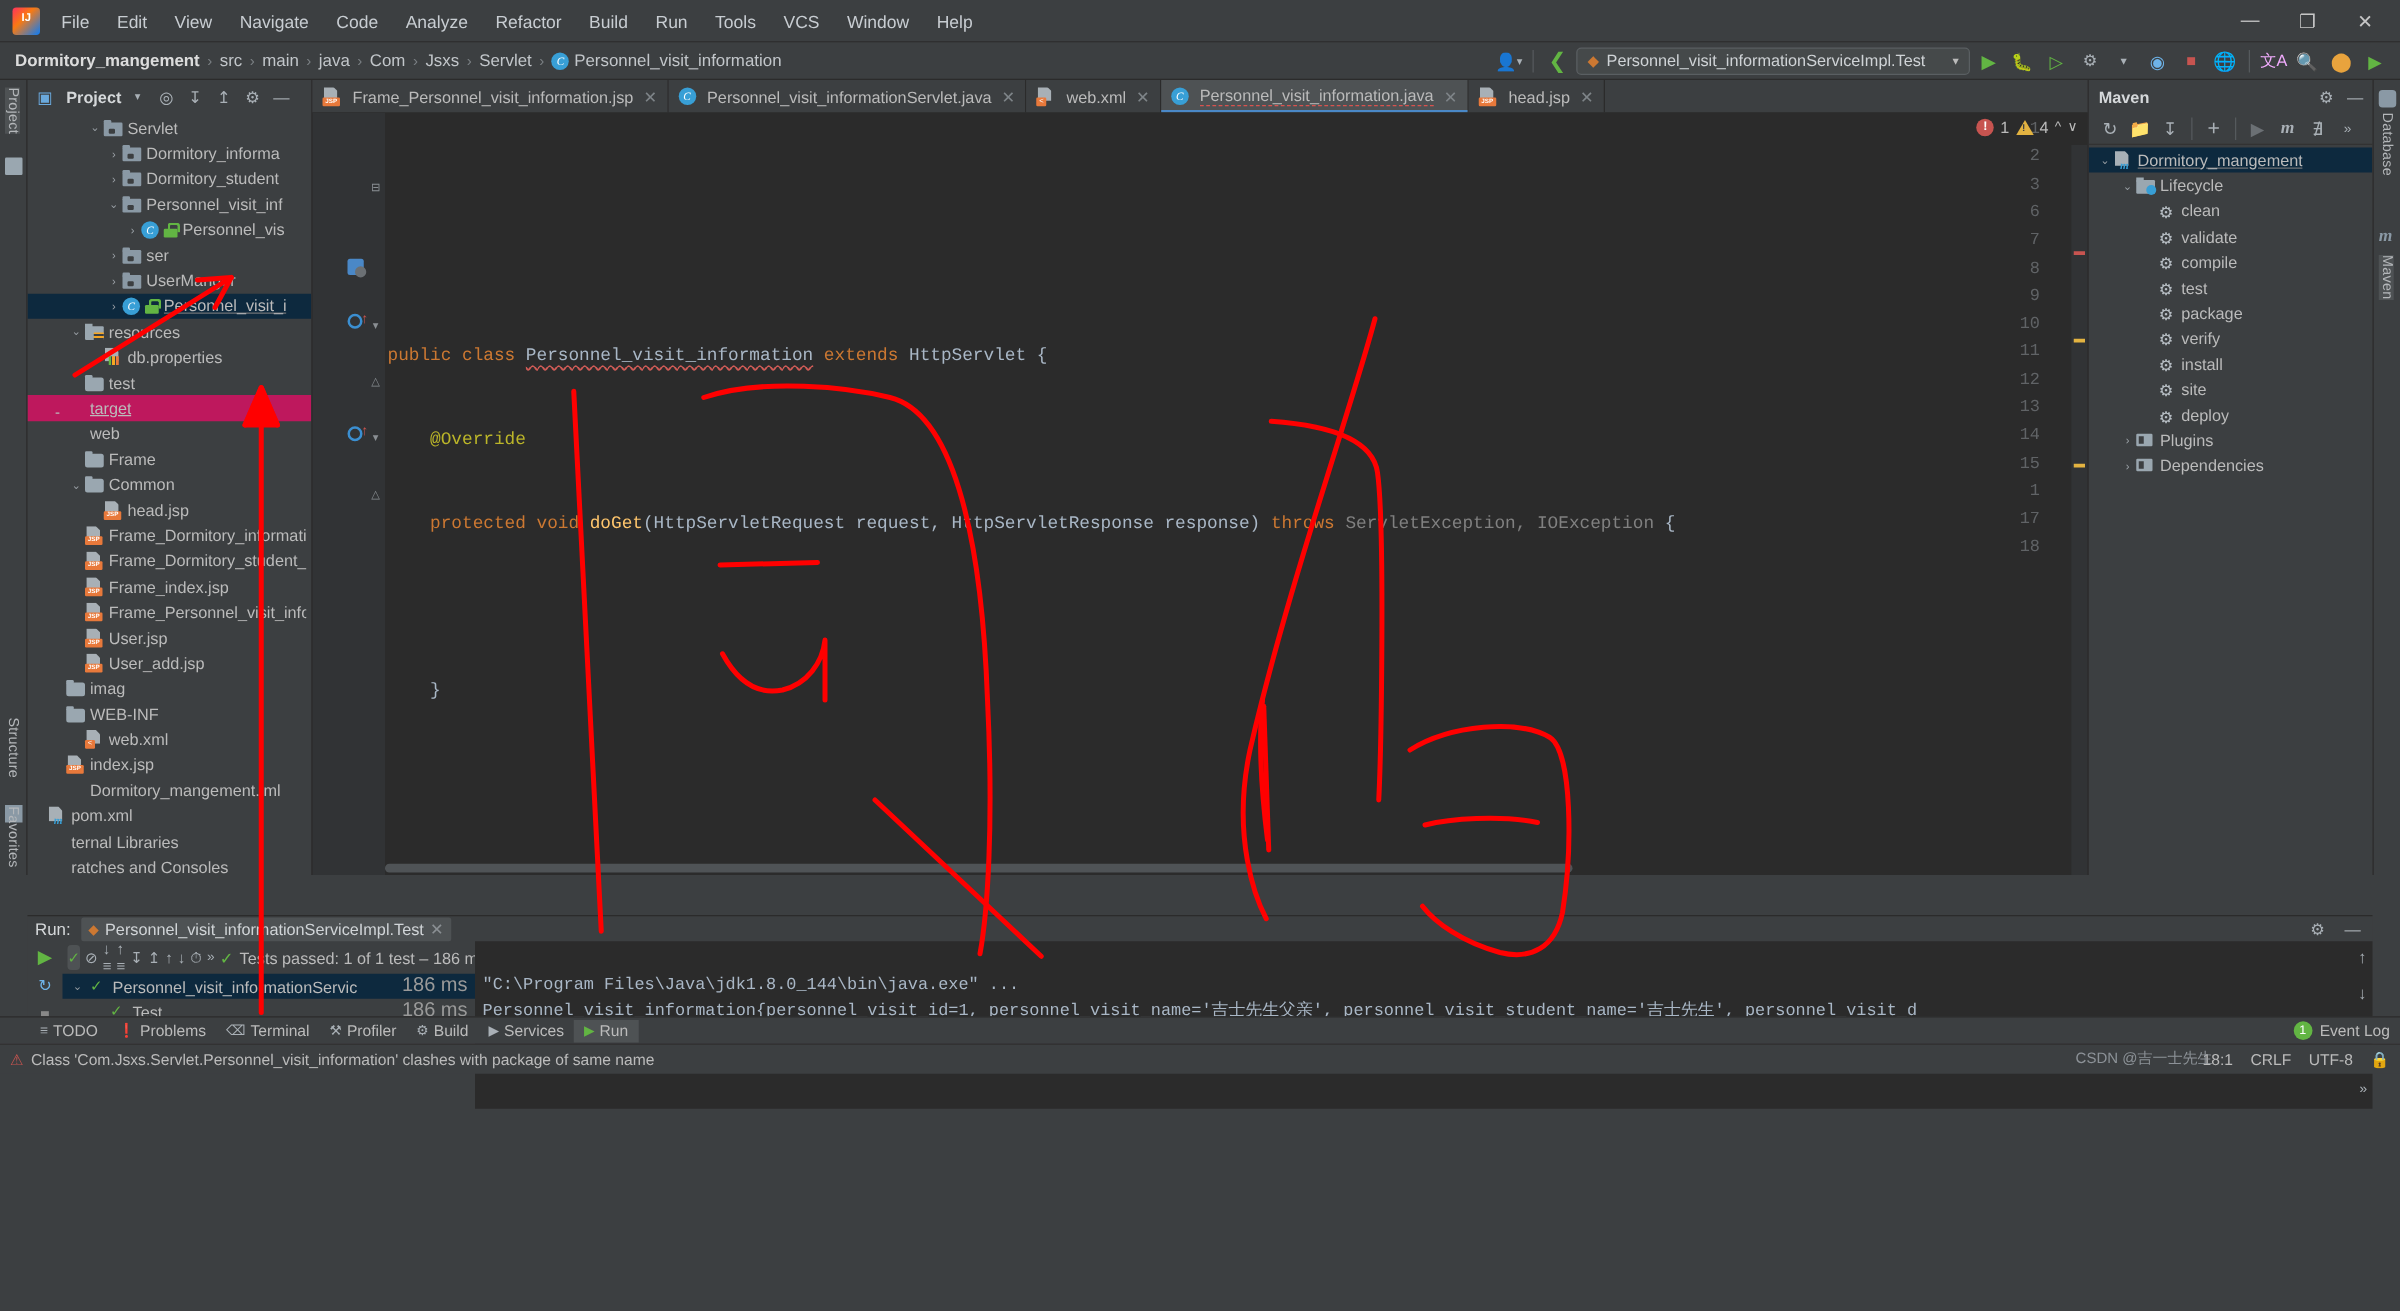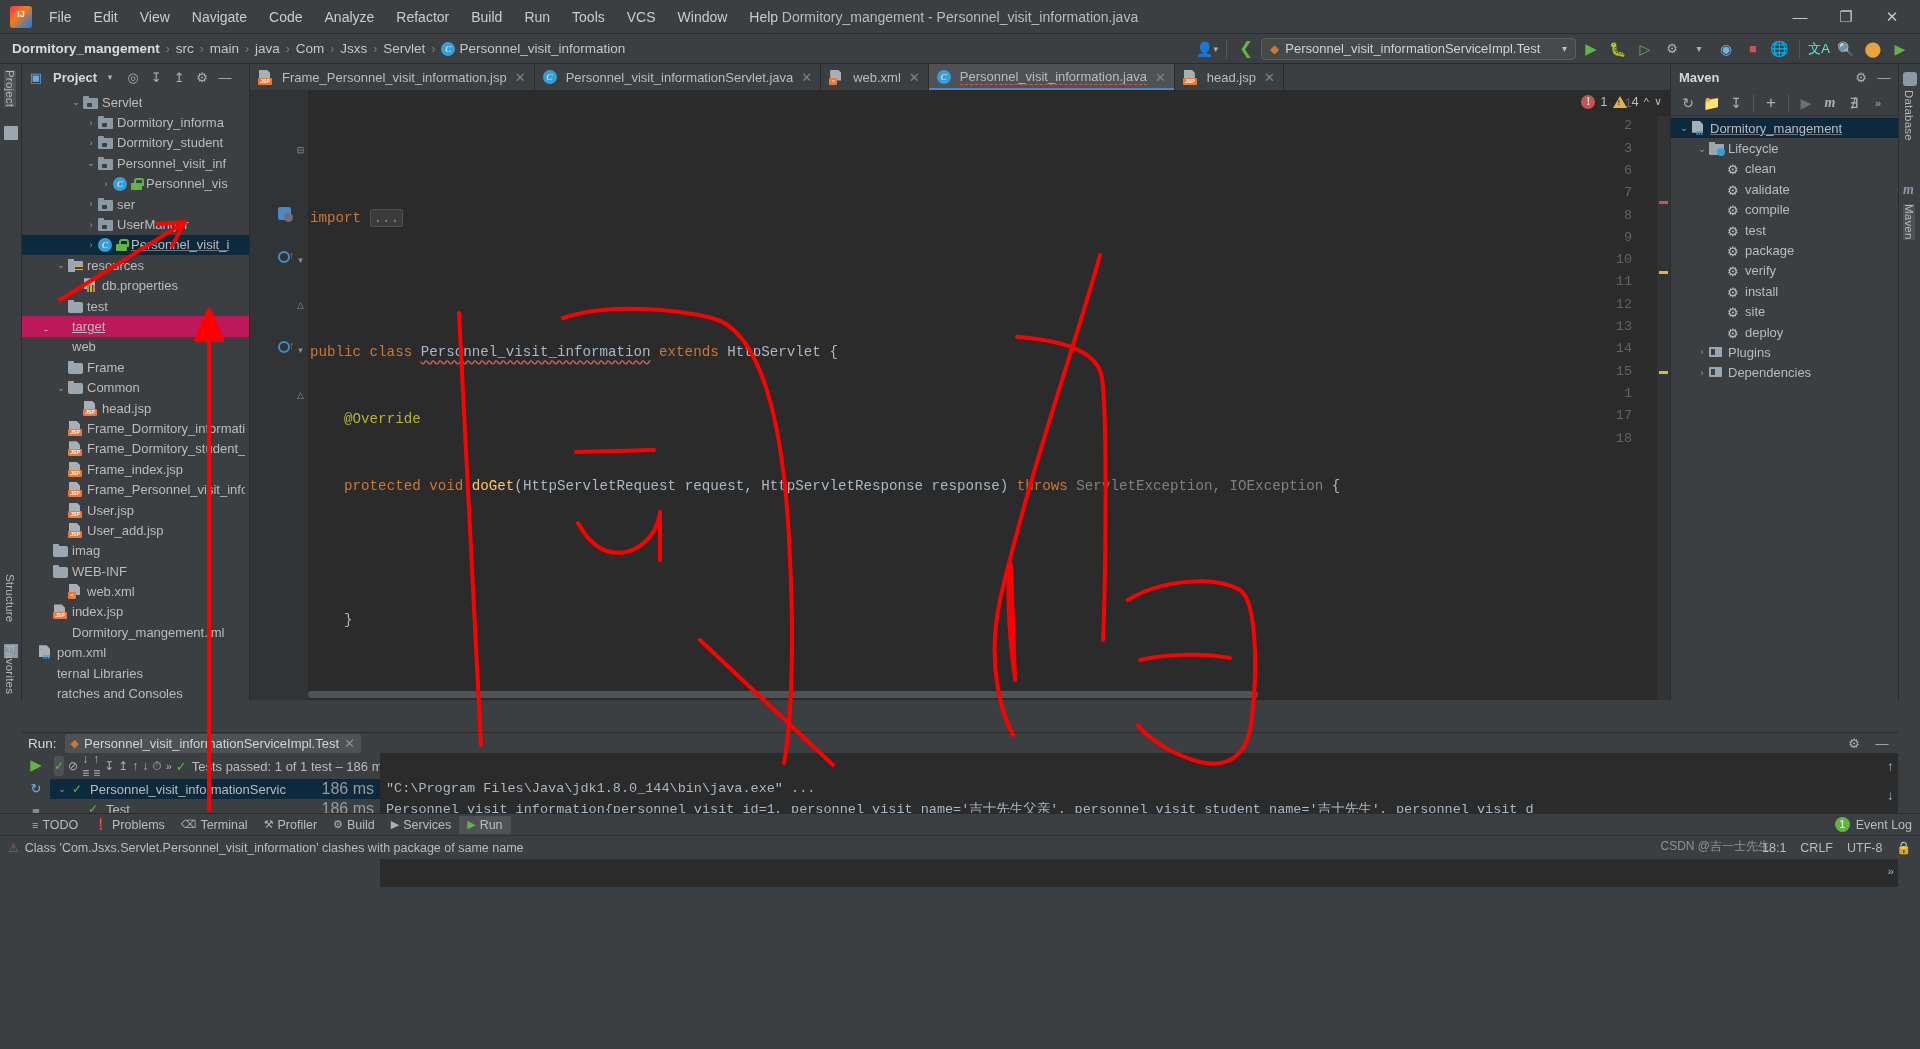--- a/index.html
+++ b/index.html
@@ -248,21 +248,20 @@
         <div class="menu-item">Code</div>
         <div class="menu-item">Analyze</div>
         <div class="menu-item">Refactor</div>
         <div class="menu-item">Build</div>
         <div class="menu-item">Run</div>
         <div class="menu-item">Tools</div>
         <div class="menu-item">VCS</div>
         <div class="menu-item">Window</div>
         <div class="menu-item">Help</div>
       </div>
-    <div class="win-title">Dormitory_mangement - Personnel_visit_information.java</div>
     <div class="win-btns">
       <div class="win-btn">—</div>
       <div class="win-btn">❐</div>
       <div class="win-btn close">✕</div>
     </div>
   </div>
 
   <div class="navbar">
     <div class="crumbs" id="crumbs">
         <span class="crumb bold">Dormitory_mangement</span>
@@ -292,21 +291,21 @@
       </div>
       <div class="tb-ico" style="color:#62b543;font-size:15px">▶</div>
       <div class="tb-ico" style="color:#6eb3e8;font-size:14px">🐛</div>
       <div class="tb-ico" style="color:#62b543;font-size:14px">▷</div>
       <div class="tb-ico" style="font-size:13px">⚙</div>
       <div class="tb-ico" style="font-size:10px">▾</div>
       <div class="tb-ico" style="color:#6eb3e8;font-size:14px">◉</div>
       <div class="tb-ico" style="color:#c75450;font-size:13px">■</div>
       <div class="tb-ico" style="color:#6eb3e8;font-size:15px">🌐</div>
       <div class="vsep"></div>
-      <div class="tb-ico" style="color:#5eead4;font-size:13px">文A</div>
+      <div class="tb-ico" style="color:#f0abfc;font-size:13px">文A</div>
       <div class="tb-ico" style="font-size:14px">🔍</div>
       <div class="tb-ico" style="color:#e8a33d;font-size:15px">⬤</div>
       <div class="tb-ico" style="color:#62b543;font-size:14px">▶</div>
     </div>
   </div>
 
   <div class="main">
 
     <div class="rail">
       <div class="rail-lbl active" style="top:6px;left:4px">Project</div>
@@ -547,21 +546,20 @@
           <div style="position:absolute;left:11px;top:-2px;color:#c75450;font-size:11px">↑</div>
         </div>
         <div class="fold" style="top:56px">⊟</div>
         <div class="fold" style="top:166px">▾</div>
         <div class="fold" style="top:211px">△</div>
         <div class="fold" style="top:256px">▾</div>
         <div class="fold" style="top:301px">△</div>
 
         <div class="code">
           <div class="cline"></div>
-          <div class="cline"><span class="kw">import</span> <span class="fold-box">...</span></div>
           <div class="cline"></div>
           <div class="cline"><span class="kw">public class</span> <span class="cls err">Personnel_visit_information</span> <span class="kw">extends</span> <span class="cls">HttpServlet</span> <span class="pln">{</span></div>
           <div class="cline">    <span class="ann">@Override</span></div>
           <div class="cline">    <span class="kw">protected void</span> <span class="mth">doGet</span><span class="pln">(</span><span class="cls">HttpServletRequest</span> <span class="pln">request</span><span class="pln">, </span><span class="cls">HttpServletResponse</span> <span class="pln">response</span><span class="pln">) </span><span class="kw">throws</span> <span class="gry">ServletException, IOException</span> <span class="pln">{</span></div>
           <div class="cline"></div>
           <div class="cline">    <span class="pln">}</span></div>
           
           
           
           

